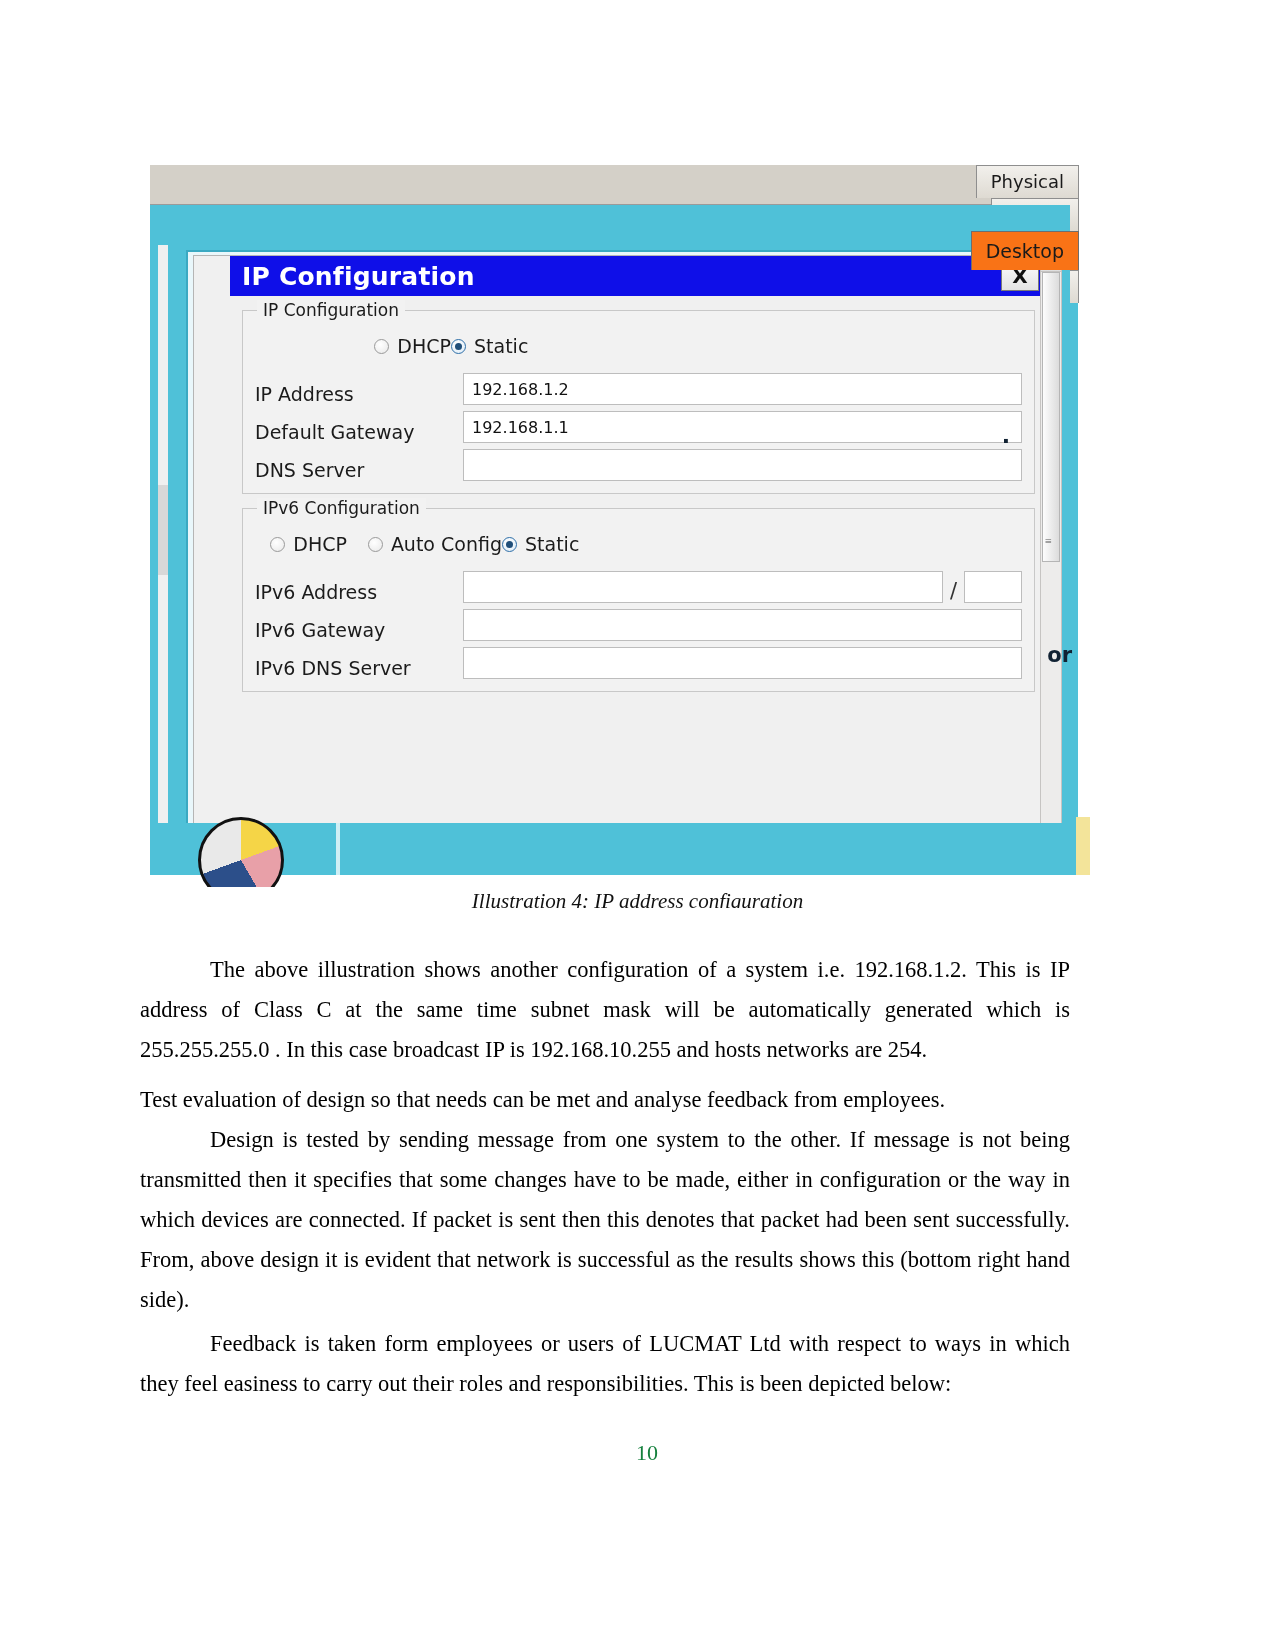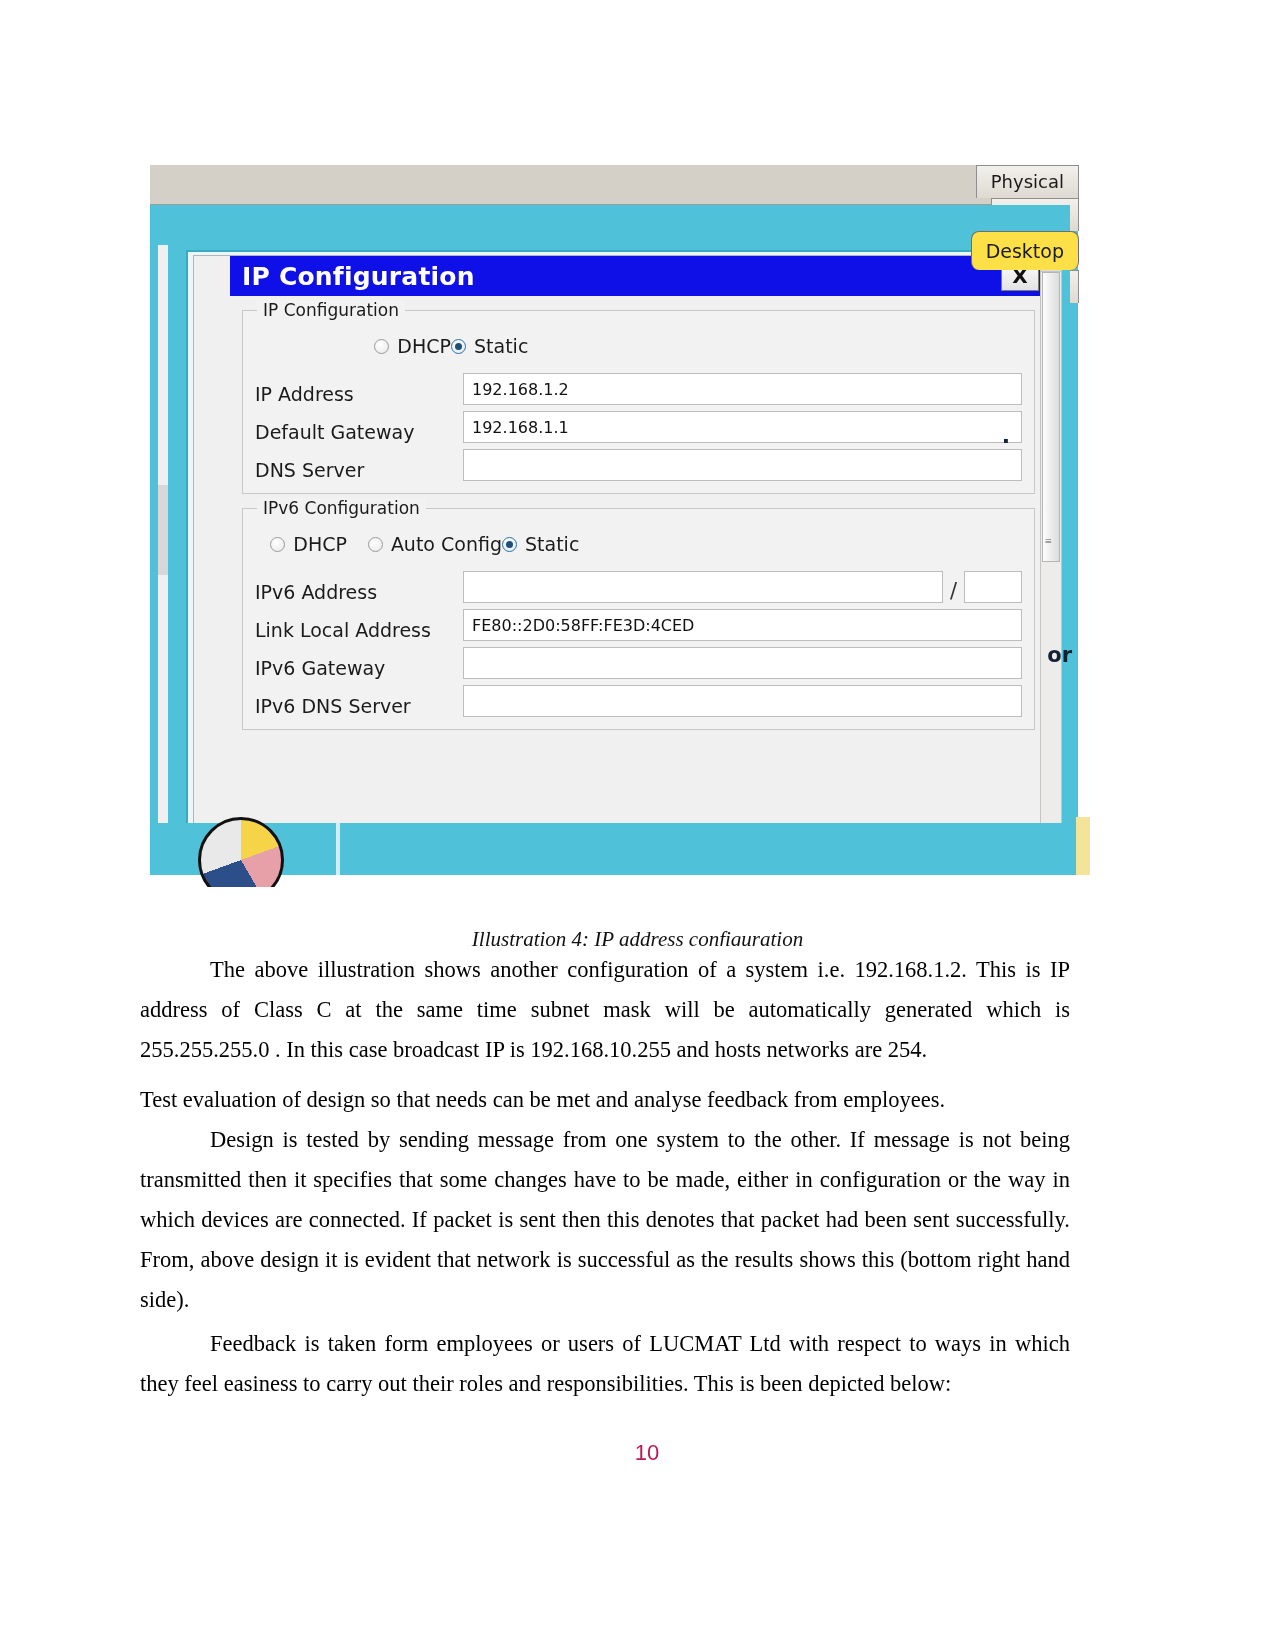--- a/index.html
+++ b/index.html
@@ -52,27 +52,26 @@
     font-size:18px;
     color:#1a1a1a;
     background:linear-gradient(to bottom,#f2f0ec,#dedad2);
     border:1px solid #8e8e8e;
     border-bottom:none;
     margin-right:-1px;
     position:relative;
     white-space:nowrap;
   }
   .tab.active{
-    background:#fde047;
+    background:#f97316;
     height:38px;
     line-height:38px;
     font-size:19px;
     z-index:3;
     border-color:#6e6e6e;
-    border-radius:8px;
   }
 
   
   .desktop-pane{
     position:absolute;
     left:8px; top:40px;
     width:912px; height:670px;
     background:#4fc1d8;
     box-sizing:border-box;
   }
@@ -295,21 +294,20 @@
     position:absolute;
     left:0;right:0;top:884px;
     text-align:center;
     font-family:"Liberation Serif", serif;
     font-style:italic;
     font-size:21px;
     color:#111;
     height:24px;
     overflow:hidden;
     line-height:34px;
-    margin-top:38px;
   }
 
   
   .doc{
     position:absolute;
     left:140px; top:950px;
     width:930px;
   }
   .para{
     font-family:"Liberation Serif", serif;
@@ -324,23 +322,23 @@
     font-family:"Liberation Serif", serif;
     font-size:22.5px;
     line-height:40px;
     color:#000;
     margin:10px 0 0 0;
   }
   .pagenum{
     position:absolute;
     left:0;right:0;top:1440px;
     text-align:center;
-    font-family:Liberation Sans, sans-serif;
+    font-family:Liberation Serif, serif;
     font-size:22px;
-    color:#be185d;
+    color:#15803d;
     padding-left:19px;
   }
 </style>
 </head>
 <body>
 
 <div class="fig-shadow"></div>
 
 <div class="figure">
 
@@ -409,24 +407,20 @@
           </div>
         </div>
 
         <div class="field-row">
           <span class="field-label">IPv6 Address</span>
           <span class="field-input"></span>
           <span class="slash">/</span>
           <span class="prefix-input"></span>
         </div>
         <div class="field-row">
-          <span class="field-label">Link Local Address</span>
-          <span class="field-input">FE80::2D0:58FF:FE3D:4CED</span>
-        </div>
-        <div class="field-row">
           <span class="field-label">IPv6 Gateway</span>
           <span class="field-input"></span>
         </div>
         <div class="field-row">
           <span class="field-label">IPv6 DNS Server</span>
           <span class="field-input"></span>
         </div>
       </div>
     </div>
 

